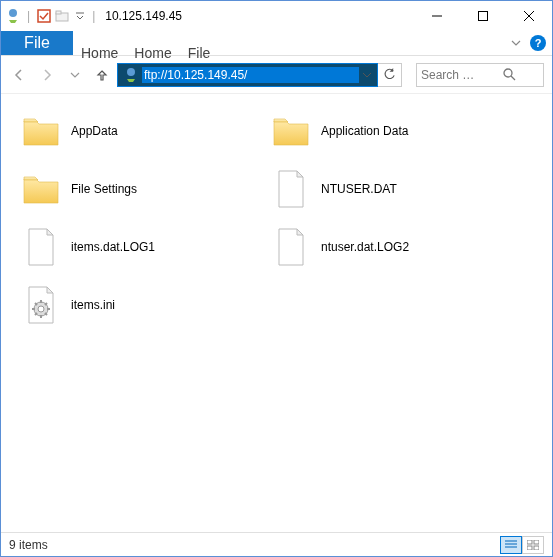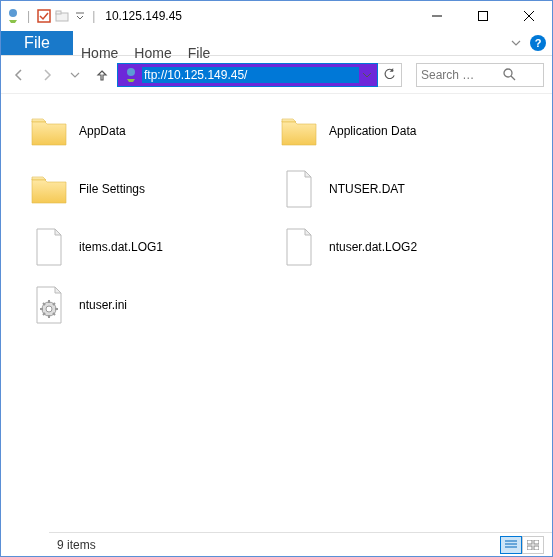--- a/index.html
+++ b/index.html
@@ -23,39 +23,39 @@
   .ribbon .right-controls { position: absolute; right: 6px; top: 0; height: 100%; display: flex; align-items: center; gap: 6px; }
   .help-icon { width: 16px; height: 16px; background: #0078d7; border-radius: 50%; color: #fff; display: flex; align-items: center; justify-content: center; font-size: 11px; font-weight: bold; }
   .expand-chev { width: 16px; height: 16px; display: flex; align-items: center; justify-content: center; color: #888; }
   
   
   .navbar { height: 38px; display: flex; align-items: center; padding: 0 8px; gap: 6px; }
   .nav-arrows { display: flex; align-items: center; gap: 8px; }
   .nav-arrow { width: 20px; height: 20px; display: flex; align-items: center; justify-content: center; color: #888; }
   .nav-up { width: 18px; height: 18px; display: flex; align-items: center; justify-content: center; color: #555; }
   .addr-wrap { flex: 1; display: flex; }
-  .addr-bar { flex: 1; height: 24px; border: 1px solid #0078d7; display: flex; align-items: center; padding: 0 2px; background: #6d28d9; }
+  .addr-bar { flex: 1; height: 24px; border: 1px solid #0078d7; display: flex; align-items: center; padding: 0 2px; background: #0c4a6e; }
   .addr-icon { width: 16px; height: 16px; margin: 0 3px; }
   .addr-text { flex: 1; background: #0078d7; color: #fff; padding: 1px 2px; font-size: 12px; white-space: nowrap; overflow: hidden; }
   .addr-dd { width: 16px; display: flex; align-items: center; justify-content: center; color: #555; }
   .refresh-btn { width: 24px; height: 24px; border: 1px solid #ccc; border-left: none; display: flex; align-items: center; justify-content: center; color: #555; }
   .search-box { width: 128px; height: 24px; border: 1px solid #ccc; display: flex; align-items: center; padding: 0 4px; color: #777; margin-left: 8px; }
   .search-box span { flex: 1; white-space: nowrap; overflow: hidden; text-overflow: ellipsis; }
   .search-box .sicon { width: 14px; height: 14px; display: flex; align-items: center; justify-content: center; }
   .navbar-border { border-bottom: 1px solid #eee; }
   
   
-  .content { flex: 1; overflow: auto; padding: 10px 12px; }
+  .content { flex: 1; overflow: auto; padding: 10px 4px; }
   .items { display: flex; flex-wrap: wrap; }
   .item { width: 250px; height: 54px; display: flex; align-items: center; padding-left: 14px; margin-bottom: 4px; }
   .item .thumb { width: 44px; height: 44px; display: flex; align-items: center; justify-content: center; margin-right: 8px; }
   .item .label { font-size: 12px; color: #000; }
   
   
-  .statusbar { height: 24px; border-top: 1px solid #e0e0e0; display: flex; align-items: center; padding: 0 8px; font-size: 12px; color: #333; margin-left: 48px; }
+  .statusbar { height: 24px; border-top: 1px solid #e0e0e0; display: flex; align-items: center; padding: 0 8px; font-size: 12px; color: #333; }
   .statusbar .spacer { flex: 1; }
   .view-toggle { display: flex; gap: 0; }
   .vbtn { width: 22px; height: 18px; border: 1px solid #ccc; display: flex; align-items: center; justify-content: center; }
   .vbtn.active { background: #cce4f7; border-color: #0078d7; }
   
   
   .folder-svg { width: 40px; height: 40px; }
   .file-svg { width: 32px; height: 40px; }
 </style>
 </head>
@@ -251,21 +251,21 @@
               <line x1="16" y1="30" x2="16" y2="33"></line>
               <line x1="7" y1="24" x2="10" y2="24"></line>
               <line x1="22" y1="24" x2="25" y2="24"></line>
               <line x1="10" y1="18" x2="12" y2="20"></line>
               <line x1="20" y1="28" x2="22" y2="30"></line>
               <line x1="22" y1="18" x2="20" y2="20"></line>
               <line x1="12" y1="28" x2="10" y2="30"></line>
             </g>
           </svg>
         </div>
-        <div class="label">ntuser.ini</div>
+        <div class="label">items.ini</div>
       </div>
     </div>
 </div>
 
 <div class="statusbar">
   <span>9 items</span>
   <div class="spacer"></div>
   <div class="view-toggle">
     <div class="vbtn active">
       <svg width="12" height="10">

